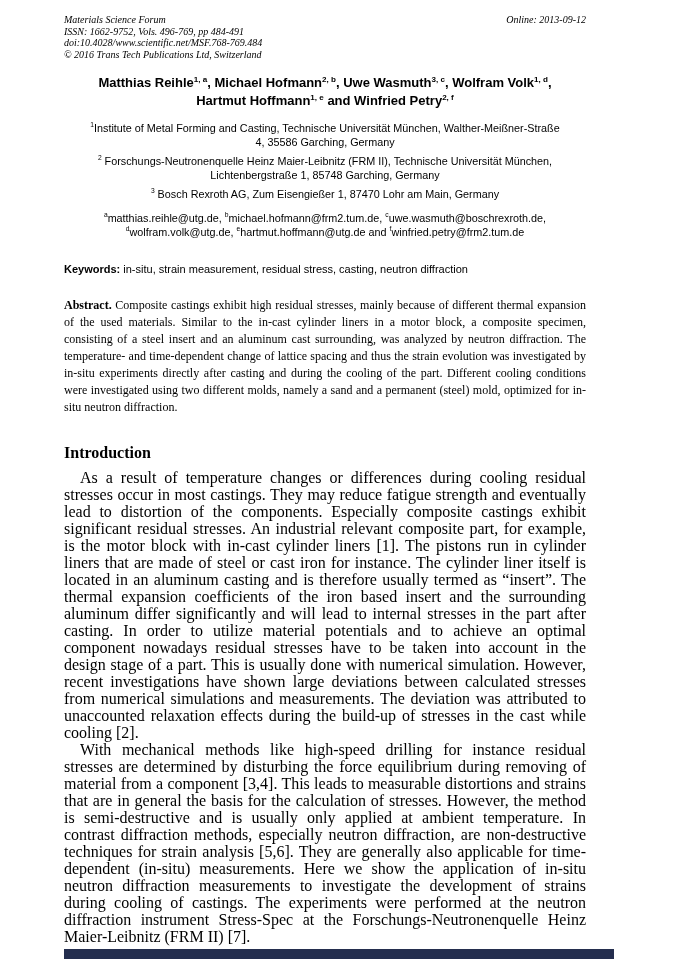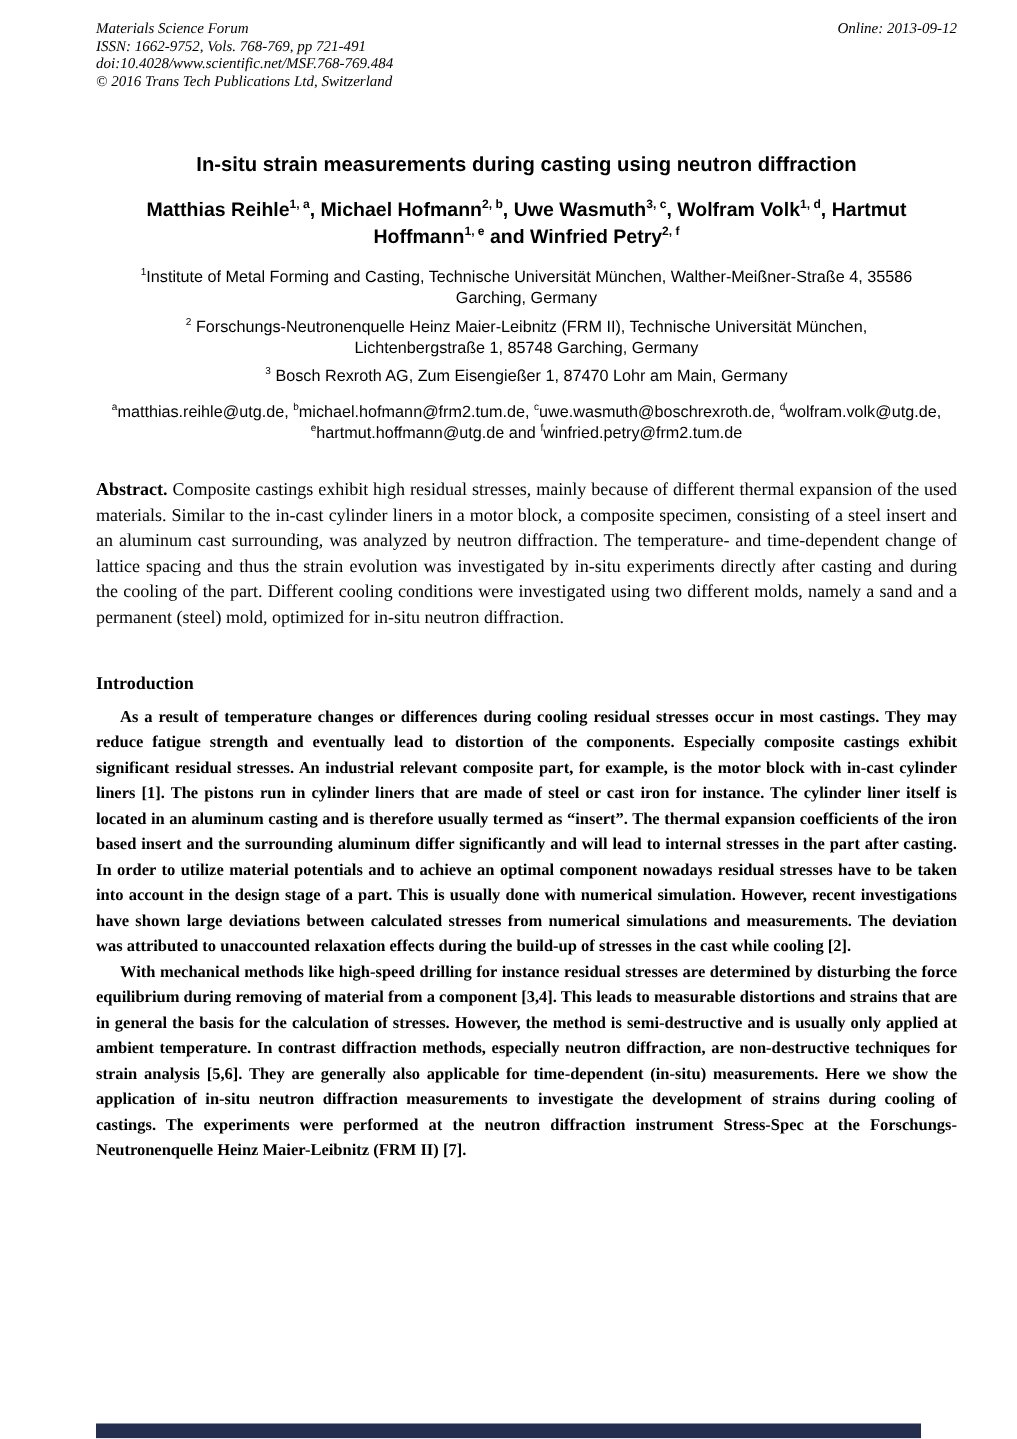--- a/index.html
+++ b/index.html
@@ -7,21 +7,21 @@
   .page {
     position: relative;
     width: 678px;
     height: 959px;
     margin: 0 auto;
     background: #ffffff;
     color: #000000;
     font-family: "Liberation Serif", serif;
     overflow: hidden;
   }
-  .content { padding: 14px 40px 0 64px; }
+  .content { padding: 14px 92px 0 64px; }
 
   .page-header {
     display: flex;
     justify-content: space-between;
     align-items: flex-start;
     font-style: italic;
     font-size: 10px;
     line-height: 11.5px;
   }
   .header-right { white-space: nowrap; }
@@ -74,30 +74,29 @@
 
   .abstract {
     font-size: 12px;
     line-height: 17px;
     text-align: justify;
     margin-top: 22px;
   }
   .abstract .abs-label { font-weight: bold; }
 
   .section-heading {
-    font-size: 12px;
+    font-size: 16px;
     font-weight: bold;
     margin-top: 28px;
   }
   .body-par {
-    font-size: 11px;
+    font-size: 16px;
     line-height: 17px;
     text-align: justify;
     text-indent: 16px;
-    font-weight: bold;
   }
   .body-par.first { margin-top: 7px; }
 
   .footer-bar {
     position: absolute;
     left: 64px;
     right: 64px;
     bottom: 0;
     height: 10px;
     background: #242e4e;
@@ -105,39 +104,39 @@
 </style>
 </head>
 <body>
 
 <div class="page">
   <div class="content">
 
     <header class="page-header">
       <div>
         <div>Materials Science Forum</div>
-        <div>ISSN: 1662-9752, Vols. 768-769, pp 721-491</div>
+        <div>ISSN: 1662-9752, Vols. 496-769, pp 484-491</div>
         <div>doi:10.4028/www.scientific.net/MSF.768-769.484</div>
         <div>© 2016 Trans Tech Publications Ltd, Switzerland</div>
       </div>
       <div class="header-right">Online: 2013-09-12</div>
     </header>
 
-    <h1 class="title">In-situ strain measurements during casting using neutron diffraction</h1>
 
     <p class="authors"><span><span>Matthias Reihle</span><sup>1, a</sup><span>, </span></span><span><span>Michael Hofmann</span><sup>2, b</sup><span>, </span></span><span><span>Uwe Wasmuth</span><sup>3, c</sup><span>, </span></span><span><span>Wolfram Volk</span><sup>1, d</sup><span>, </span></span><span><span>Hartmut Hoffmann</span><sup>1, e</sup><span> and </span></span><span><span>Winfried Petry</span><sup>2, f</sup><span></span></span></p>
 
     <div class="affiliations">
       <div class="affiliation"><sup>1</sup><span>Institute of Metal Forming and Casting, Technische Universität München, Walther-Meißner-Straße 4, 35586 Garching, Germany</span></div>
       <div class="affiliation"><sup>2</sup><span> Forschungs-Neutronenquelle Heinz Maier-Leibnitz (FRM II), Technische Universität München, Lichtenbergstraße 1, 85748 Garching, Germany</span></div>
       <div class="affiliation"><sup>3</sup><span> Bosch Rexroth AG, Zum Eisengießer 1, 87470 Lohr am Main, Germany</span></div>
     </div>
 
     <p class="emails"><span><sup>a</sup><span>matthias.reihle@utg.de, </span></span><span><sup>b</sup><span>michael.hofmann@frm2.tum.de, </span></span><span><sup>c</sup><span>uwe.wasmuth@boschrexroth.de, </span></span><span><sup>d</sup><span>wolfram.volk@utg.de, </span></span><span><sup>e</sup><span>hartmut.hoffmann@utg.de and </span></span><span><sup>f</sup><span>winfried.petry@frm2.tum.de</span></span></p>
 
+    <p class="keywords"><span class="kw-label">Keywords:</span> <span>in-situ, strain measurement, residual stress, casting, neutron diffraction</span></p>
 
     <p class="abstract"><span class="abs-label">Abstract.</span> <span>Composite castings exhibit high residual stresses, mainly because of different thermal expansion of the used materials. Similar to the in-cast cylinder liners in a motor block, a composite specimen, consisting of a steel insert and an aluminum cast surrounding, was analyzed by neutron diffraction. The temperature- and time-dependent change of lattice spacing and thus the strain evolution was investigated by in-situ experiments directly after casting and during the cooling of the part. Different cooling conditions were investigated using two different molds, namely a sand and a permanent (steel) mold, optimized for in-situ neutron diffraction.</span></p>
 
     <h2 class="section-heading">Introduction</h2>
 
     <p class="body-par first">As a result of temperature changes or differences during cooling residual stresses occur in most castings. They may reduce fatigue strength and eventually lead to distortion of the components. Especially composite castings exhibit significant residual stresses. An industrial relevant composite part, for example, is the motor block with in-cast cylinder liners [1]. The pistons run in cylinder liners that are made of steel or cast iron for instance. The cylinder liner itself is located in an aluminum casting and is therefore usually termed as “insert”. The thermal expansion coefficients of the iron based insert and the surrounding aluminum differ significantly and will lead to internal stresses in the part after casting. In order to utilize material potentials and to achieve an optimal component nowadays residual stresses have to be taken into account in the design stage of a part. This is usually done with numerical simulation. However, recent investigations have shown large deviations between calculated stresses from numerical simulations and measurements. The deviation was attributed to unaccounted relaxation effects during the build-up of stresses in the cast while cooling [2].</p>
     <p class="body-par">With mechanical methods like high-speed drilling for instance residual stresses are determined by disturbing the force equilibrium during removing of material from a component [3,4]. This leads to measurable distortions and strains that are in general the basis for the calculation of stresses. However, the method is semi-destructive and is usually only applied at ambient temperature. In contrast diffraction methods, especially neutron diffraction, are non-destructive techniques for strain analysis [5,6]. They are generally also applicable for time-dependent (in-situ) measurements. Here we show the application of in-situ neutron diffraction measurements to investigate the development of strains during cooling of castings. The experiments were performed at the neutron diffraction instrument Stress-Spec at the Forschungs-Neutronenquelle Heinz Maier-Leibnitz (FRM II) [7].</p>
 
   </div>
 

